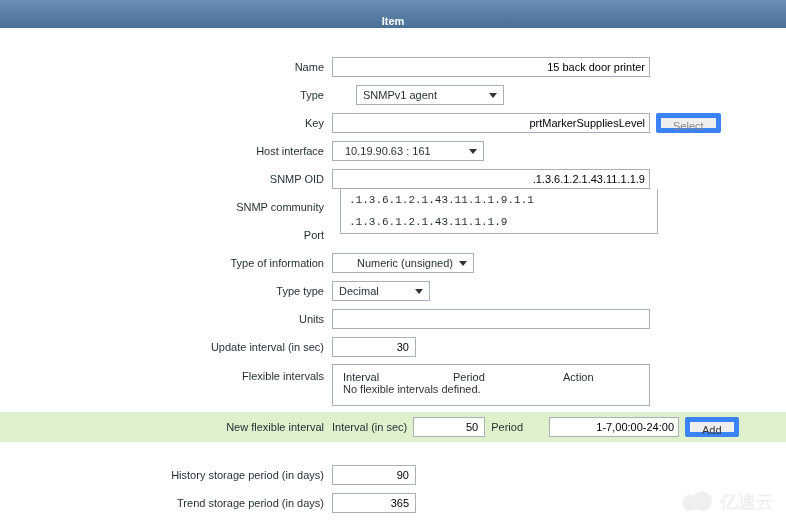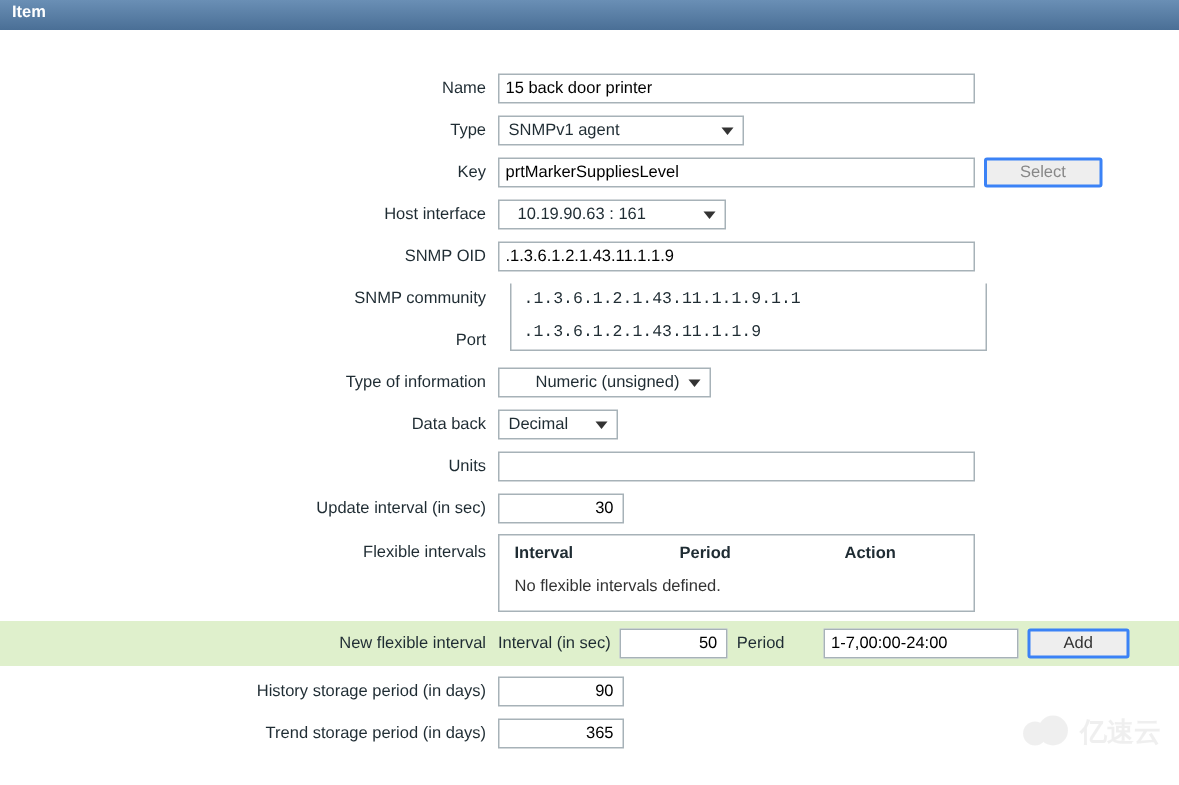--- a/index.html
+++ b/index.html
@@ -1,36 +1,36 @@
 <!DOCTYPE html>
 <html><head>
 <meta charset="utf-8">
 <style>
 * { box-sizing: border-box; margin: 0; padding: 0; }
 body { font-family: Verdana, Arial, sans-serif; font-size: 11px; color: #1f2c33; background: #fff; width: 786px; position: relative; }
-.title-bar { background: linear-gradient(#6a8fb5, #4a6f96); color: #fff; font-weight: bold; padding: 1px 8px; height: 20px; line-height: 14px; }
+.title-bar { background: linear-gradient(#6a8fb5, #4a6f96); color: #fff; font-weight: bold; padding: 14px 8px; height: 20px; line-height: 14px; text-align: center; }
 .form-area { padding-top: 28px; }
 .row { display: flex; align-items: center; margin-bottom: 6px; min-height: 22px; }
 .lbl { width: 332px; text-align: right; padding-right: 8px; color: #1f2c33; }
 .ctl { flex: 1; display: flex; align-items: center; gap: 6px; }
-input[type="text"] { border: 1px solid #a7b2b8; padding: 2px 4px; height: 20px; font-family: inherit; font-size: 11px; background: #fff; }
+input[type="text"] { border: 1px solid #a7b2b8; padding: 2px 4px; height: 20px; font-family: inherit; font-size: 11px; background: #fff; text-align: right; }
 input[type="text"].w-long { width: 318px; }
 input[type="text"].w-short { width: 84px; text-align: right; padding-right: 6px; }
 .select { border: 1px solid #a7b2b8; height: 20px; background: #fff; display: inline-flex; align-items: center; justify-content: space-between; padding: 0 6px; cursor: pointer; }
 .select .caret { margin-left: 6px; }
 .caret { display: inline-block; width: 0; height: 0; border-left: 4px solid transparent; border-right: 4px solid transparent; border-top: 5px solid #333; }
-.btn { background: #eee; border: 2px solid #3b82f6; color: #888; padding: 2px 22px; height: 20px; font-family: inherit; font-size: 11px; cursor: pointer; border-radius: 2px; }
+.btn { background: #eee; border: 5px solid #3b82f6; color: #888; padding: 2px 12px; height: 20px; font-family: inherit; font-size: 11px; cursor: pointer; border-radius: 2px; }
 .btn.enabled { color: #333; }
 .chk { width: 13px; height: 13px; border: 1px solid #999; background: #fff; display: inline-block; }
 .mult-input { width: 198px; height: 20px; border: 1px solid #ccc; background: #ebebeb; color: #888; text-align: right; padding: 2px 6px; font-family: inherit; font-size: 11px; }
 .oid-input { border: 1px solid #3e8fd8; outline: none; }
 .autocomplete { position: absolute; left: 340px; top: 189px; width: 318px; background: #fff; border: 1px solid #a7b2b8; border-top: none; z-index: 10; font-family: "Courier New", monospace; font-size: 11px; }
 .autocomplete .opt { padding: 5px 8px; cursor: pointer; font-family: Liberation Mono, monospace; }
 .flex-table { border: 1px solid #a7b2b8; width: 318px; padding: 6px 10px 10px; }
-.flex-head { display: flex; font-weight: bold; margin-bottom: 10px; }
+.flex-head { display: flex; font-weight: normal; }
 .flex-head .c1 { width: 110px; }
 .flex-head .c2 { width: 110px; }
 .flex-head .c3 { flex: 1; }
 .flex-empty { color: #333; }
 .green-row { background: #dff0cc; padding: 4px 0 4px 0; }
 .green-row .row { margin-bottom: 0; }
 .inline-label { color: #1f2c33; }
 .watermark { position: absolute; right: 12px; bottom: 6px; opacity: 0.22; font-size: 20px; color: #999; display: flex; align-items: center; gap: 4px; }
 .watermark .cloud { width: 34px; height: 22px; position: relative; }
 .watermark .cloud::before, .watermark .cloud::after { content: ""; position: absolute; background: #bbb; border-radius: 50%; }
@@ -48,21 +48,21 @@
   <div class="row">
     <div class="lbl">Name</div>
     <div class="ctl">
         <input type="text" class="w-long" value="15 back door printer" style="">
       </div>
   </div>
 
   <div class="row">
     <div class="lbl">Type</div>
     <div class="ctl">
-      <div class="select" style="width:164px;">
+      <div class="select" style="width:148px;margin-left:24px;">
         <span>SNMPv1 agent</span>
         <span class="caret"></span>
       </div>
     </div>
   </div>
 
   <div class="row">
     <div class="lbl">Key</div>
     <div class="ctl">
       <input type="text" class="w-long" value="prtMarkerSuppliesLevel" style="">
@@ -101,23 +101,23 @@
     <div class="lbl">Type of information</div>
     <div class="ctl">
       <div class="select" style="width:142px;padding-left:24px;">
         <span>Numeric (unsigned)</span>
         <span class="caret"></span>
       </div>
     </div>
   </div>
 
   <div class="row">
-    <div class="lbl">Data back</div>
+    <div class="lbl">Type type</div>
     <div class="ctl">
-      <div class="select" style="width:80px;">
+      <div class="select" style="width:98px;">
         <span>Decimal</span>
         <span class="caret"></span>
       </div>
     </div>
   </div>
 
   <div class="row">
     <div class="lbl">Units</div>
     <div class="ctl">
         <input type="text" class="w-long" value="" style="">
@@ -152,21 +152,21 @@
       <div class="ctl">
         <span class="inline-label">Interval (in sec)</span>
         <input type="text" style="width: 72px; text-align: right; padding-right: 6px;" value="50">
         <span class="inline-label">Period</span>
         <input type="text" style="width: 130px; margin-left: 20px;" value="1-7,00:00-24:00">
         <button class="btn enabled">Add</button>
       </div>
     </div>
   </div>
 
-  <div class="row" style="margin-top:6px;">
+  <div class="row" style="margin-top:22px;">
     <div class="lbl">History storage period (in days)</div>
     <div class="ctl">
         <input type="text" class="w-short" value="90" style="">
       </div>
   </div>
 
   <div class="row">
     <div class="lbl">Trend storage period (in days)</div>
     <div class="ctl">
         <input type="text" class="w-short" value="365" style="">

